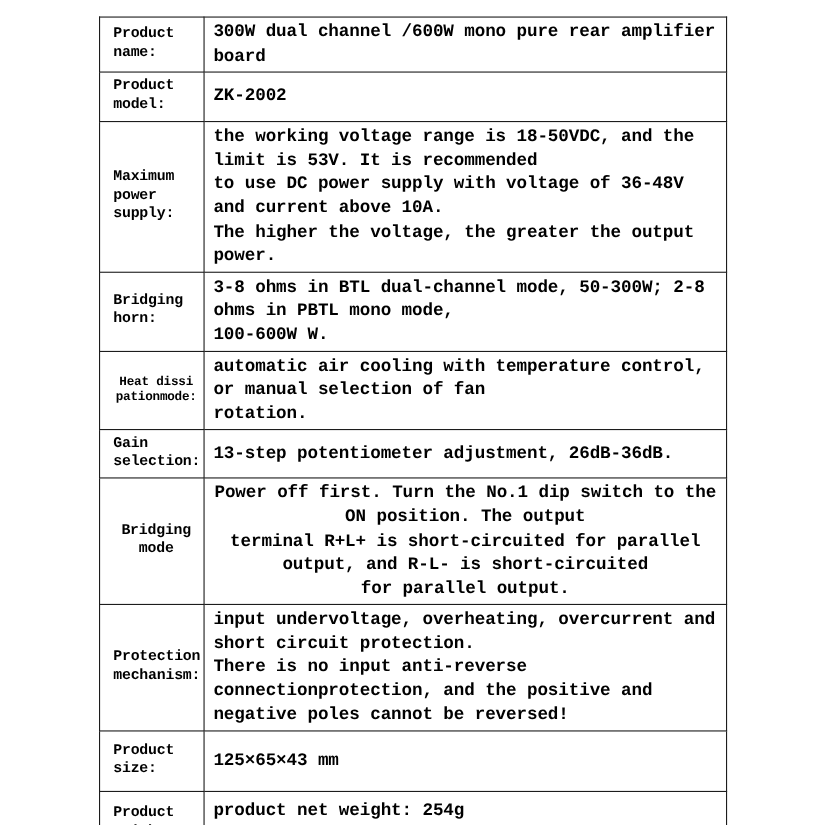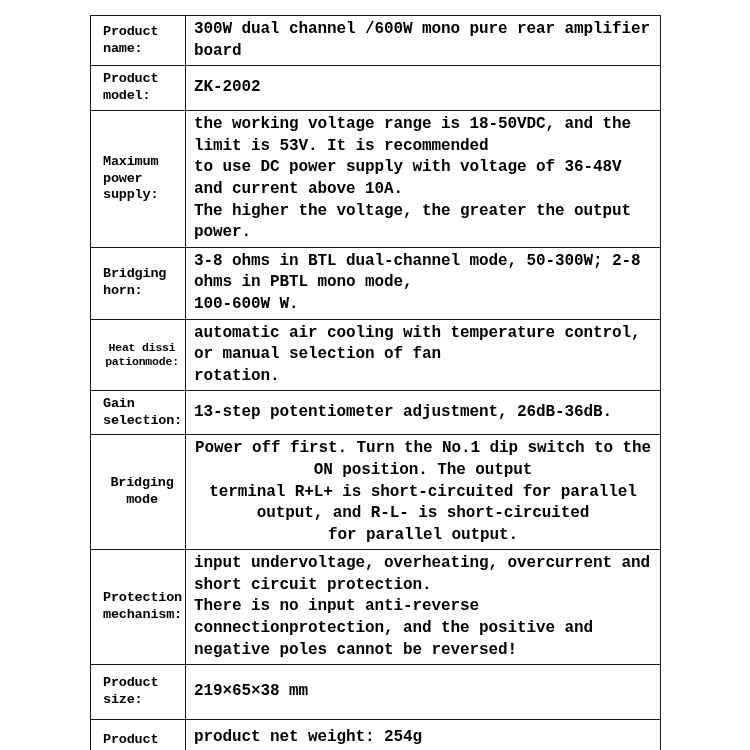--- a/index.html
+++ b/index.html
@@ -106,21 +106,21 @@
       <tr style="height:68px;">
         <td class="label">Protection
 mechanism:</td>
         <td class="value">input undervoltage, overheating, overcurrent and short circuit protection.
 There is no input anti-reverse connectionprotection, and the positive and
 negative poles cannot be reversed!</td>
       </tr>
       <tr style="height:55px;">
         <td class="label">Product
 size:</td>
-        <td class="value">219×65×38 mm</td>
+        <td class="value">125×65×43 mm</td>
       </tr>
       <tr style="height:58px;">
         <td class="label">Product
 weight:</td>
         <td class="value">product net weight: 254g
 Adaptive package weight: 289g</td>
       </tr>
     </tbody>
   </table>
 </div>

